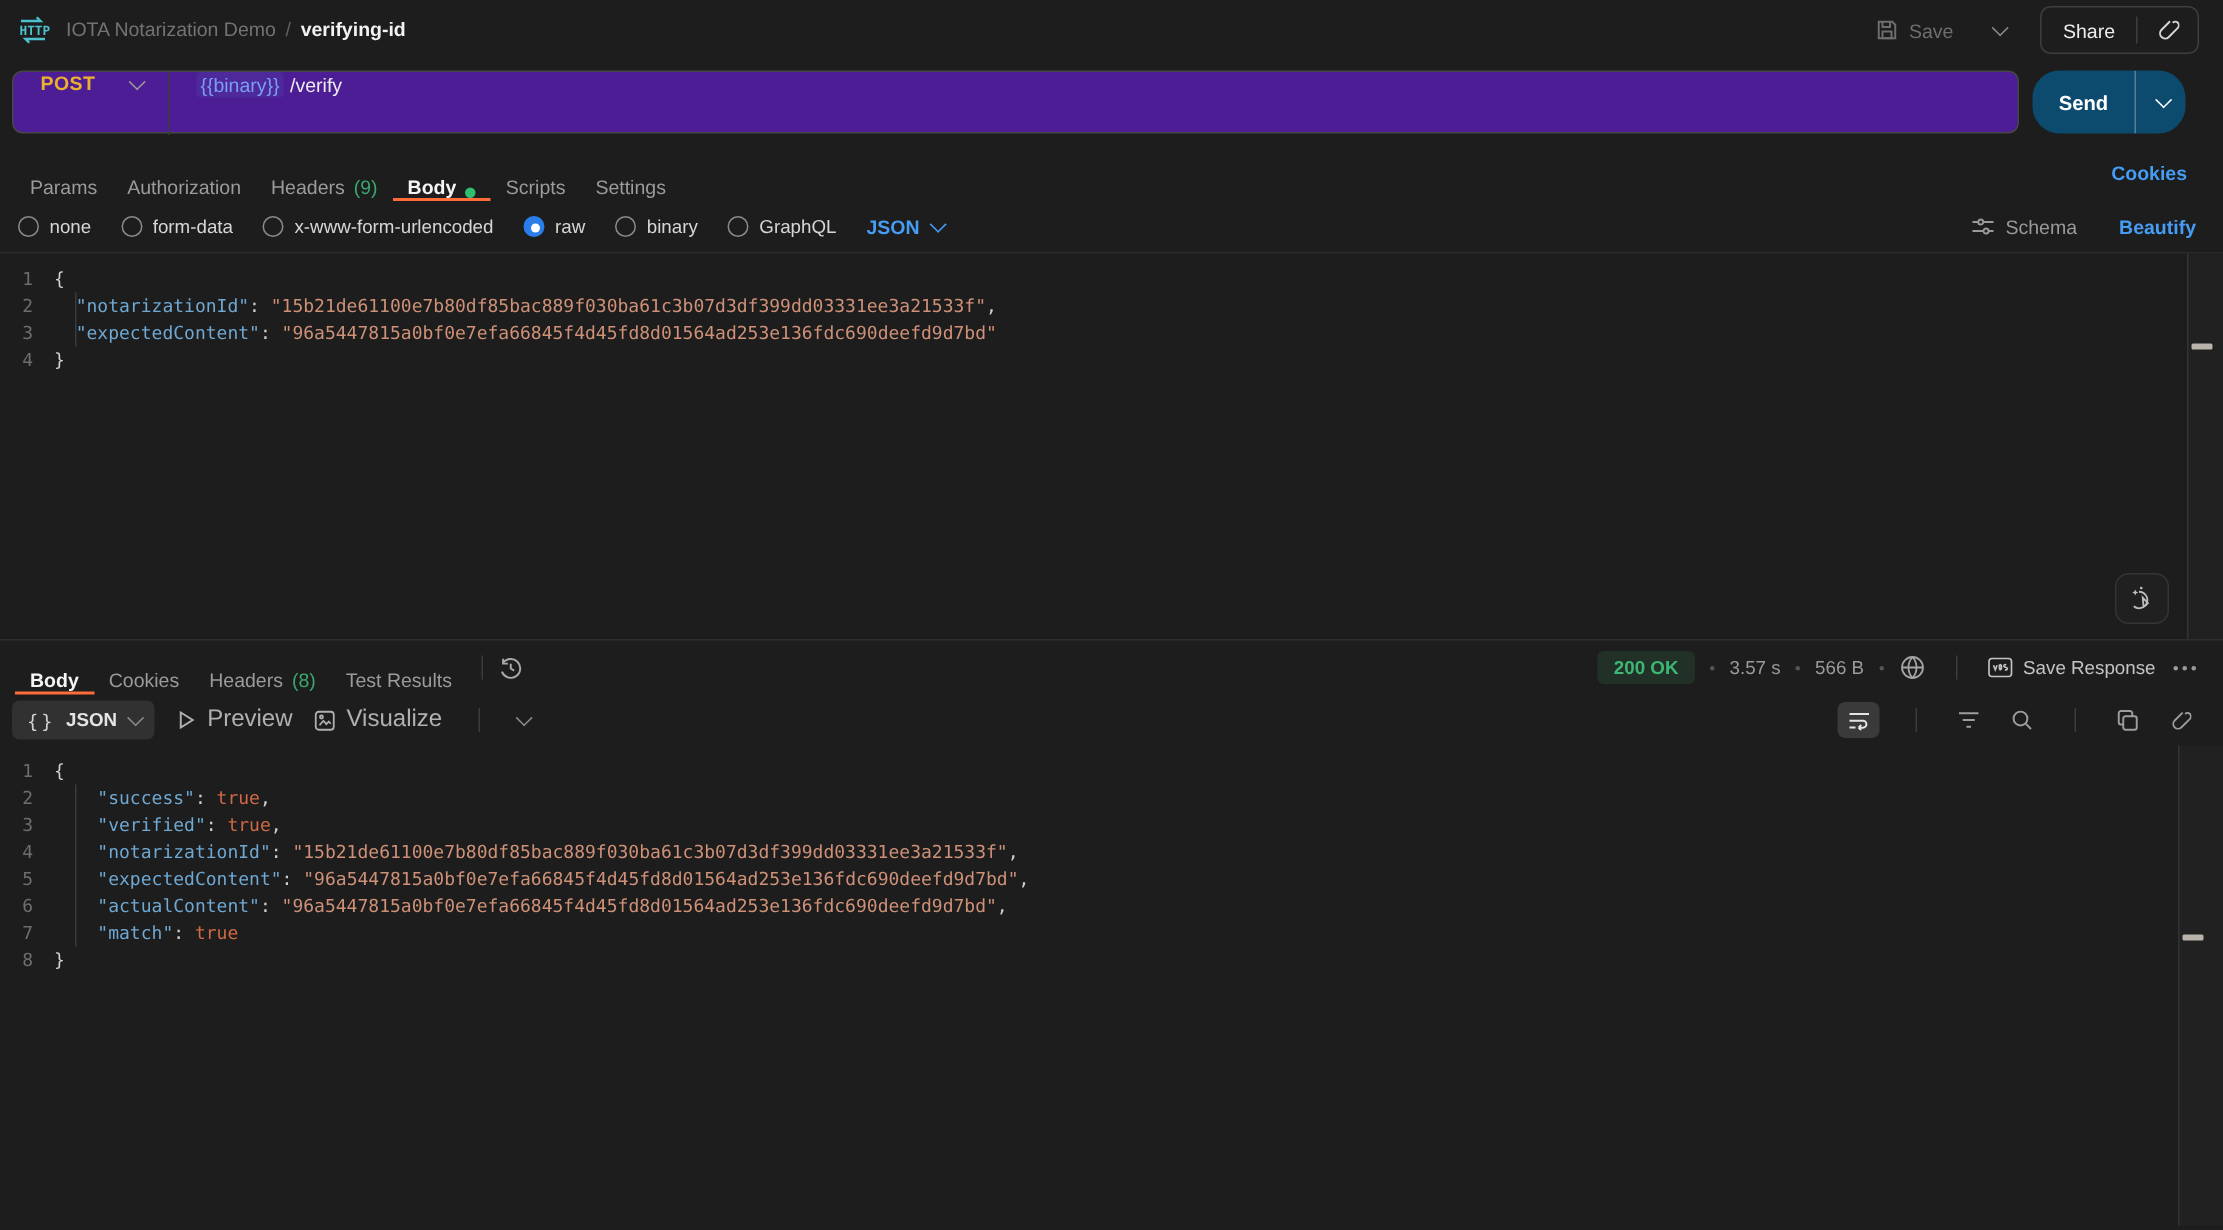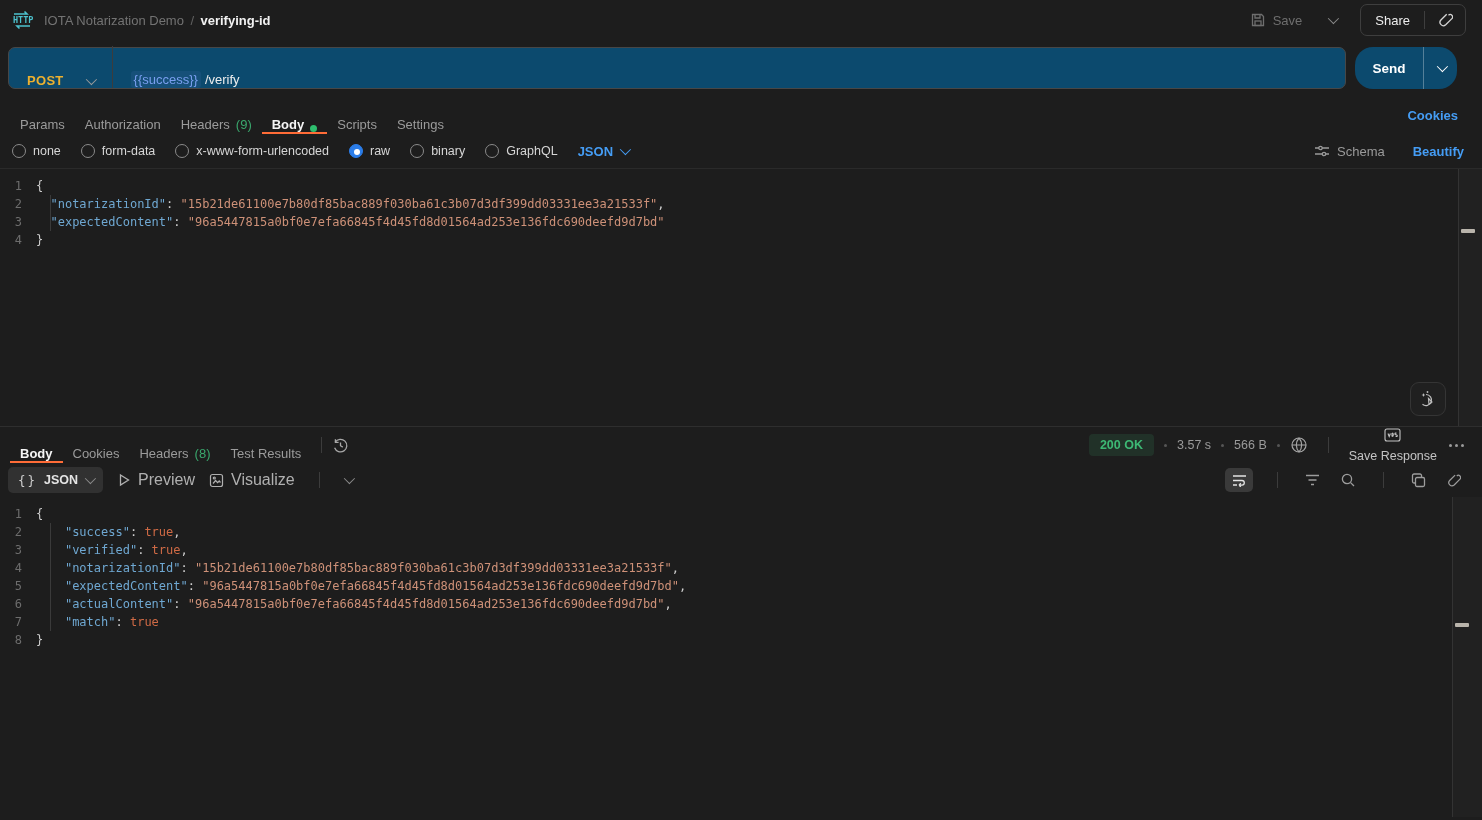--- a/index.html
+++ b/index.html
@@ -17,21 +17,21 @@
   .chev { width:8px; height:8px; border-right:1.5px solid #9a9a9a; border-bottom:1.5px solid #9a9a9a; transform:rotate(45deg) translateY(-2px); display:inline-block; }
   .chev.dim { border-color:#8a8a8a; }
   .top-chev { margin:0 14px 0 16px; }
   .share-group { display:flex; align-items:center; height:32px; border:1px solid #3e3e3e; border-radius:7px; overflow:hidden; }
   .share-btn { padding:0 14px; font-size:13px; color:#ededed; height:100%; display:flex; align-items:center; }
   .share-div { width:1px; height:18px; background:#3e3e3e; }
   .link-btn { padding:0 12px; height:100%; display:flex; align-items:center; color:#d5d5d5; }
 
   
   .url-row { height:56px; display:flex; align-items:center; padding:0 25px 0 8px; gap:9px; }
-  .url-input { flex:1; height:42px; border:1px solid #474747; border-radius:7px; display:flex; align-items:flex-end; background:#0c4a6e; }
+  .url-input { flex:1; height:42px; border:1px solid #474747; border-radius:7px; display:flex; align-items:flex-start; background:#4c1d95; }
   .method { color:#ecb02f; font-weight:700; font-size:13px; letter-spacing:.3px; padding:0 18px 0 18px; display:flex; align-items:center; gap:22px; }
   .method .chev { border-color:#9a9a9a; }
   .url-div { width:1px; height:42px; background:#3c3c3c; }
   .url-text { font-size:13px; color:#ededed; padding-left:18px; display:flex; align-items:center; gap:4px; }
   .url-var { color:#7a9ff0; background:rgba(90,120,200,0.13); border-radius:3px; padding:1px 3px; }
   .send-split { height:42px; display:flex; border-radius:18px; overflow:hidden; background:#0c4a6e; }
   .send-main { width:68px; color:#fff; font-size:13.5px; font-weight:700; display:flex; align-items:center; justify-content:center; }
   .send-chev { width:34px; display:flex; align-items:center; justify-content:center; border-left:1px solid rgba(255,255,255,0.30); }
   .send-chev .chev { border-color:#fff; }
 
@@ -82,21 +82,21 @@
   .resp-section { border-top:1px solid #2e2e2e; }
   .resp-tabs { height:36px; display:flex; align-items:stretch; padding:0 16px 0 10px; }
   .resp-tabs .tab { font-size:13px; }
   .vdiv { width:1px; height:16px; background:#3c3c3c; align-self:center; margin:0 10px; }
   .history-btn { display:flex; align-items:center; color:#a9a9a9; }
   .resp-meta { display:flex; align-items:center; gap:10px; margin-left:auto; }
   .status-badge { background:rgba(61,184,116,0.13); color:#3db874; font-size:12.5px; font-weight:600; padding:4px 11px; border-radius:4px; }
   .meta-dot { width:3px; height:3px; border-radius:50%; background:#555; }
   .meta-text { color:#9a9a9a; font-size:12.5px; }
   .globe-btn { color:#a5a5a5; display:flex; align-items:center; }
-  .save-resp { display:flex; align-items:center; gap:7px; color:#c4c4c4; font-size:12.5px;flex-direction:column; }
+  .save-resp { display:flex; align-items:center; gap:7px; color:#c4c4c4; font-size:12.5px; }
   .more-btn { display:flex; gap:3px; align-items:center; padding:0 2px; }
   .more-btn i { width:3px; height:3px; border-radius:50%; background:#9a9a9a; }
 
   .resp-toolbar { height:34px; display:flex; align-items:center; padding:0 18px 0 8px; gap:14px; }
   .fmt-chip { display:flex; align-items:center; gap:7px; background:#313131; border-radius:5px; height:26px; padding:0 10px; color:#e4e4e4; font-size:12.5px; font-weight:600; }
   .fmt-chip .braces { font-family:"DejaVu Sans Mono", monospace; color:#d0d0d0; font-weight:400; letter-spacing:2px; }
   .tool-item { display:flex; align-items:center; gap:7px; color:#b0b0b0; font-size:16px; }
   .toolbar-spacer { flex:1; }
   .icon-chip { width:28px; height:24px; border-radius:5px; background:#3a3a3a; display:flex; align-items:center; justify-content:center; color:#e4e4e4; }
   .tool-icon { color:#9d9d9d; display:flex; align-items:center; padding:0 3px; }
@@ -140,21 +140,21 @@
 </div>
 
 <div class="url-row">
   <div class="url-input">
     <span class="method">
       <span>POST</span>
       <span class="chev"></span>
     </span>
     <span class="url-div"></span>
     <span class="url-text">
-      <span class="url-var">{{success}}</span>
+      <span class="url-var">{{binary}}</span>
       <span>/verify</span>
     </span>
   </div>
   <div class="send-split">
     <span class="send-main">Send</span>
     <span class="send-chev">
         <span class="chev"></span>
       </span>
   </div>
 </div>

